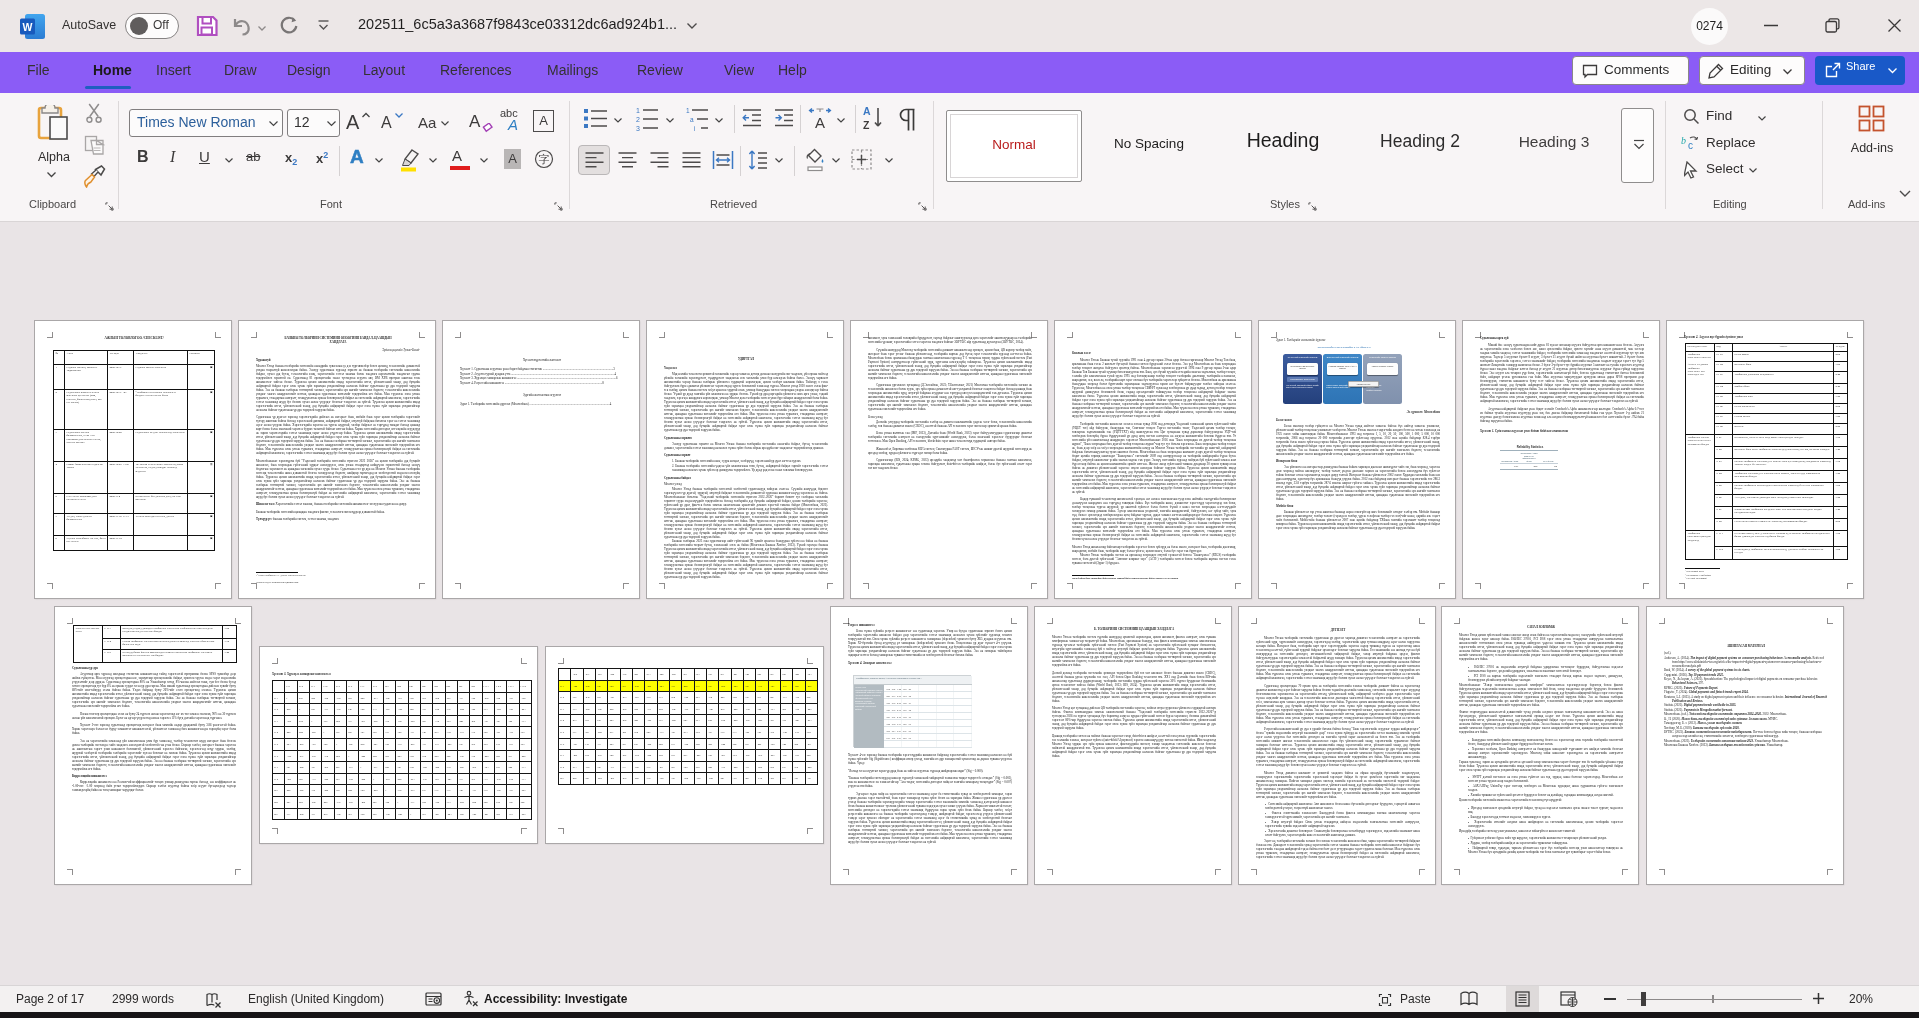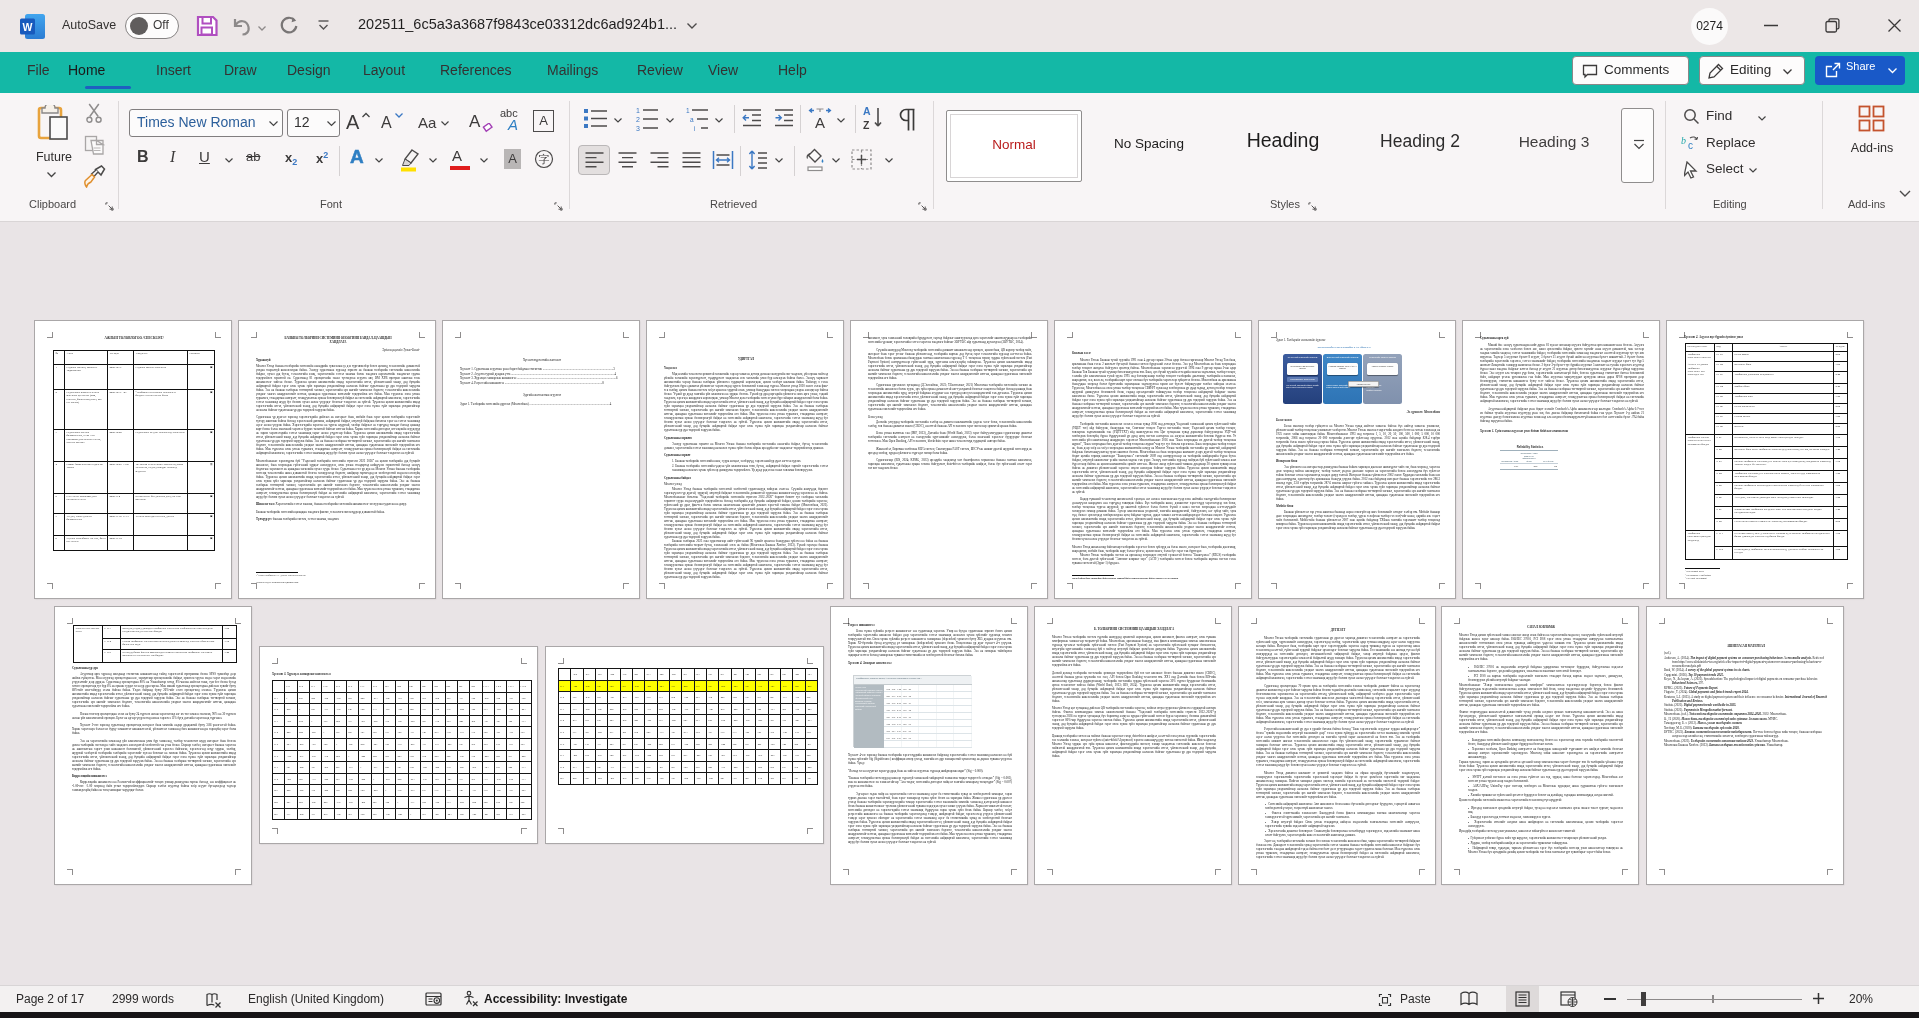--- a/index.html
+++ b/index.html
@@ -1,18 +1,18 @@
 <!DOCTYPE html>
 <html><head><meta charset="utf-8"><style>
 *{margin:0;padding:0;box-sizing:border-box}
 html,body{width:1919px;height:1018px;overflow:hidden;font-family:"Liberation Sans",sans-serif}
 .abs{position:absolute}
 #app{position:relative;width:1919px;height:1018px;background:#e9e4e6}
 #titlebar{position:absolute;left:0;top:0;width:1919px;height:52px;background:#ece7e7}
-#tabrow{position:absolute;left:0;top:52px;width:1919px;height:41px;background:#14b8a6}
+#tabrow{position:absolute;left:0;top:52px;width:1919px;height:41px;background:#8b5cf6}
 #ribbon{position:absolute;left:0;top:93px;width:1919px;height:129px;background:#f8f5f6;border-bottom:1px solid #d9d5d6}
 #docarea{position:absolute;left:0;top:222px;width:1919px;height:763px;background:#e9e4e6}
 #statusbar{position:absolute;left:0;top:985px;width:1919px;height:27px;background:#f3f1f1;border-top:1px solid #d8d5d6;font-size:12px;color:#2b2a2a}
 #blackstrip{position:absolute;left:0;top:1012px;width:1919px;height:6px;background:#171517}
 .tab{position:absolute;top:0;height:36px;line-height:36px;font-size:14px;color:#343232}
 .gl{position:absolute;font-size:11px;color:#494747;top:105px;white-space:nowrap}
 .gdiv{position:absolute;top:8px;height:108px;width:1px;background:#dcd8d9}
 .dlaunch{position:absolute;width:9px;height:9px}
 .page{position:absolute;background:#fff;border:1px solid #aaa7a8;box-shadow:0.5px 0.5px 1.5px rgba(0,0,0,.12)}
 .cm{position:absolute;width:6px;height:6px}
@@ -84,30 +84,30 @@
         <rect x="1" y="3.5" width="10.5" height="10.5" rx="1.5" fill="none" stroke="#3b3939" stroke-width="1.3"></rect>
         <path d="M4 3.2 v-1 a1.3 1.3 0 0 1 1.3-1.3 h7 a1.6 1.6 0 0 1 1.6 1.6 v7 a1.3 1.3 0 0 1-1.3 1.3 h-1" fill="none" stroke="#3b3939" stroke-width="1.3"></path>
       </svg>
   <svg class="abs" style="left:1887px;top:18px" width="15" height="15" viewBox="0 0 15 15">
         <path d="M1.5 1.5 l12 12 M13.5 1.5 l-12 12" stroke="#3b3939" stroke-width="1.3"></path>
       </svg>
 </div>
 
 <div id="tabrow">
   <div class="tab" style="left:27px">File</div>
-  <div class="tab" style="left:68px;font-weight:normal;color:#1b1a1a">Home</div>
+  <div class="tab" style="left:93px;font-weight:bold;color:#1b1a1a">Home</div>
   <div class="abs" style="left:85px;top:34px;width:46px;height:3px;border-radius:2px;background:#1f5fc0"></div>
   <div class="tab" style="left:156px">Insert</div>
   <div class="tab" style="left:224px">Draw</div>
   <div class="tab" style="left:287px">Design</div>
   <div class="tab" style="left:363px">Layout</div>
   <div class="tab" style="left:440px">References</div>
   <div class="tab" style="left:547px">Mailings</div>
   <div class="tab" style="left:637px">Review</div>
-  <div class="tab" style="left:708px">View</div>
+  <div class="tab" style="left:724px">View</div>
   <div class="tab" style="left:778px">Help</div>
   <div class="abs" style="left:1572px;top:4px;width:117px;height:29px;border:1px solid #8a8788;border-radius:4px;background:#fdfcfc">
     <svg class="abs" style="left:9px;top:7px" width="16" height="15" viewBox="0 0 16 15">
           <path d="M1.5 1.5 h13 v9 h-9 l-2.5 2.5 v-2.5 h-1.5 z" fill="none" stroke="#3d3b3b" stroke-width="1.3"></path>
         </svg>
     <div class="abs" style="left:31px;top:5px;font-size:13.5px;color:#2a2929">Comments</div>
   </div>
   <div class="abs" style="left:1699px;top:4px;width:106px;height:29px;border:1px solid #8a8788;border-radius:4px;background:#fdfcfc">
     <svg class="abs" style="left:8px;top:6px" width="16" height="16" viewBox="0 0 16 16">
           <path d="M10.5 1.5 l4 4 -8.5 8.5 -5 1 1-5 z" fill="none" stroke="#3d3b3b" stroke-width="1.3"></path>
@@ -136,21 +136,21 @@
   <div class="gdiv" style="left:569px"></div>
   <div class="gdiv" style="left:933px"></div>
   <div class="gdiv" style="left:1665px"></div>
   <div class="gdiv" style="left:1822px"></div>
 
   <svg class="abs" style="left:37px;top:12px" width="35" height="37" viewBox="0 0 35 37">
         <rect x="2" y="3" width="22" height="30" rx="2" fill="none" stroke="#e8a33d" stroke-width="2.6"></rect>
         <path d="M8 3 a5 5 0 0 1 10 0 h3 v5 h-16 v-5 z" fill="#f6f1ea" stroke="#8a8888" stroke-width="1.4"></path>
         <rect x="13" y="12" width="17" height="22" fill="#fbfafa" stroke="#4d4b4b" stroke-width="1.6"></rect>
       </svg>
-  <div class="abs" style="left:30px;top:57px;width:48px;text-align:center;font-size:12.5px;color:#2f2d2d">Future</div>
+  <div class="abs" style="left:30px;top:57px;width:48px;text-align:center;font-size:12.5px;color:#2f2d2d">Alpha</div>
   <svg class="abs" style="left:46px;top:78px" width="11" height="8" viewBox="0 0 11 8">
         <path d="M1.5 1.5 l4 4 4-4" fill="none" stroke="#444" stroke-width="1.3"></path>
       </svg>
   <svg class="abs" style="left:86px;top:10px" width="16" height="21" viewBox="0 0 16 21">
         <path d="M3.2 1 l9 12.5 M12.8 1 l-9 12.5" stroke="#8f8d8d" stroke-width="1.5" fill="none"></path>
         <circle cx="3.4" cy="16.8" r="2.5" fill="none" stroke="#8f8d8d" stroke-width="1.4"></circle>
         <circle cx="12.6" cy="16.8" r="2.5" fill="none" stroke="#8f8d8d" stroke-width="1.4"></circle>
       </svg>
   <svg class="abs" style="left:84px;top:42px" width="21" height="21" viewBox="0 0 21 21">
         <rect x="1.5" y="1.5" width="11" height="14" fill="#f6f4f4" stroke="#a9a6a6" stroke-width="1.3"></rect>

